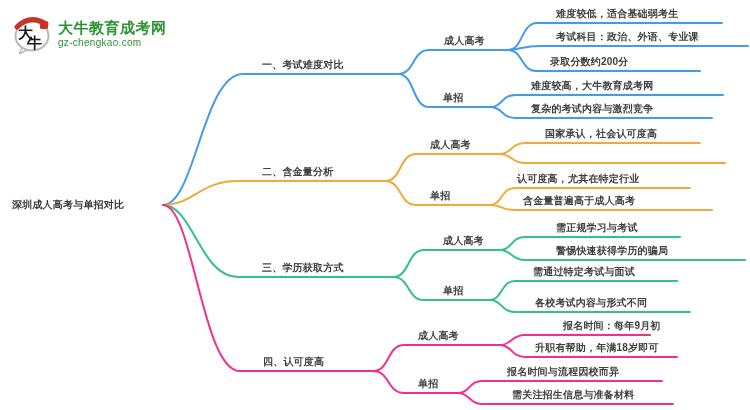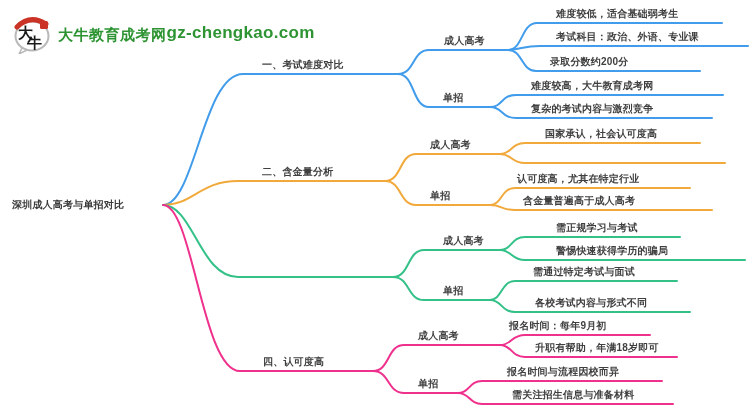--- a/index.html
+++ b/index.html
@@ -17,26 +17,26 @@
     line-height:15px;
     color:#3f3f3f;
     white-space:nowrap;
     letter-spacing:0.2px;
     font-weight:bold;
   }
   .root-node{color:#3a3a3a;}
   
   .logo{position:absolute;left:12px;top:14px;display:flex;align-items:center;gap:6px;}
   .logo-badge{width:40px;height:40px;position:relative;}
-  .logo-text{display:flex;flex-direction:row;}
+  .logo-text{display:flex;flex-direction:column;}
   .logo-title{
     font-size:15px;font-weight:bold;color:#2e9433;line-height:17px;letter-spacing:0.5px;
   }
   .logo-domain{
-    font-size:17px;font-weight:bold;color:#2e9433;line-height:13px;letter-spacing:0.3px;
+    font-size:10px;font-weight:normal;color:#2e9433;line-height:13px;letter-spacing:0.3px;
   }
 </style>
 </head>
 <body>
 
 <div id="stage">
 
   <svg id="wires" viewBox="0 0 750 410" fill="none" stroke-width="2" stroke-linecap="round">
 
     <g stroke="#419ceb">
@@ -95,20 +95,21 @@
     <div class="logo-text">
       <div class="logo-title">大牛教育成考网</div>
       <div class="logo-domain">gz-chengkao.com</div>
     </div>
   </div>
 
   <div class="node root-node" style="left:12px;top:197px">深圳成人高考与单招对比</div>
 
   <div class="node" style="left:262px;top:57px">一、考试难度对比</div>
   <div class="node" style="left:262px;top:164px">二、含金量分析</div>
+  <div class="node" style="left:262px;top:260px">三、学历获取方式</div>
   <div class="node" style="left:263px;top:354px">四、认可度高</div>
 
   <div class="node" style="left:444px;top:33px">成人高考</div>
   <div class="node" style="left:443px;top:90px">单招</div>
   <div class="node" style="left:430px;top:137px">成人高考</div>
   <div class="node" style="left:430px;top:188px">单招</div>
   <div class="node" style="left:443px;top:233px">成人高考</div>
   <div class="node" style="left:443px;top:283px">单招</div>
   <div class="node" style="left:418px;top:328px">成人高考</div>
   <div class="node" style="left:418px;top:376px">单招</div>
@@ -121,18 +122,18 @@
 
   <div class="node" style="left:545px;top:126px">国家承认，社会认可度高</div>
   <div class="node" style="left:517px;top:171px">认可度高，尤其在特定行业</div>
   <div class="node" style="left:523px;top:193px">含金量普遍高于成人高考</div>
 
   <div class="node" style="left:556px;top:220px">需正规学习与考试</div>
   <div class="node" style="left:556px;top:243px">警惕快速获得学历的骗局</div>
   <div class="node" style="left:533px;top:264px">需通过特定考试与面试</div>
   <div class="node" style="left:535px;top:295px">各校考试内容与形式不同</div>
 
-  <div class="node" style="left:509px;top:318px">报名时间：每年9月初</div>
+  <div class="node" style="left:563px;top:318px">报名时间：每年9月初</div>
   <div class="node" style="left:535px;top:340px">升职有帮助，年满18岁即可</div>
   <div class="node" style="left:507px;top:364px">报名时间与流程因校而异</div>
   <div class="node" style="left:512px;top:387px">需关注招生信息与准备材料</div>
 
 </div>
 
 </body></html>

